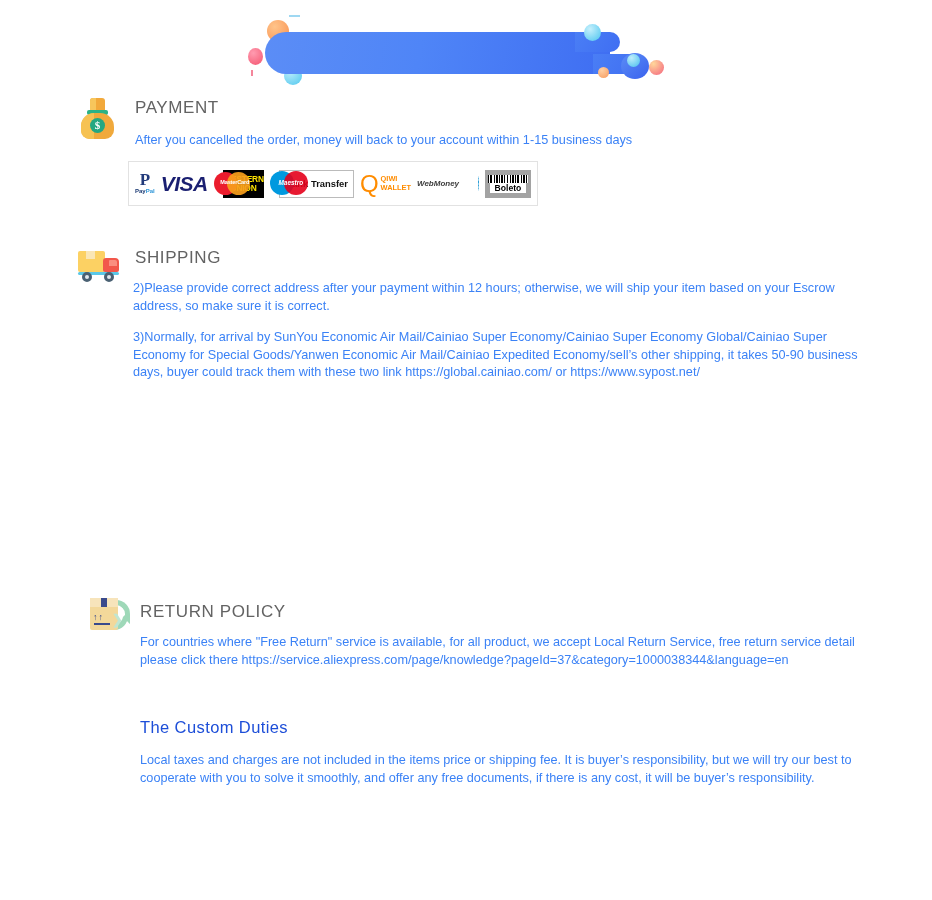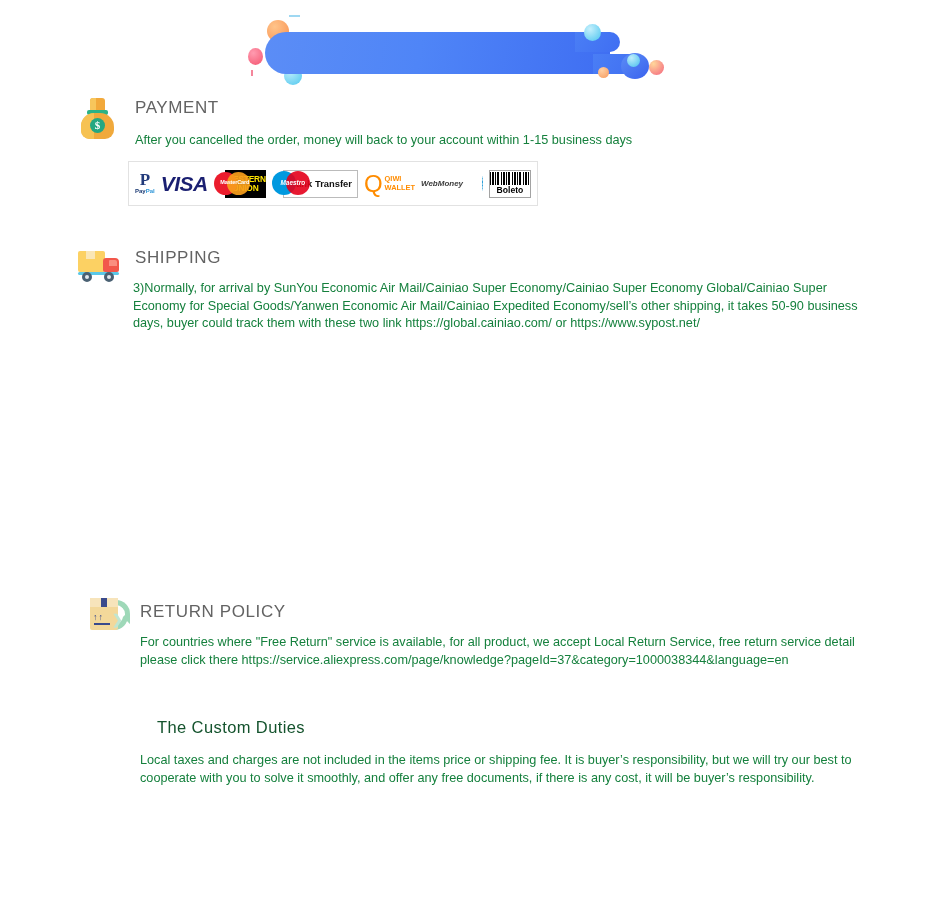--- a/index.html
+++ b/index.html
@@ -87,21 +87,21 @@
 
   .sec-title {
     font-size: 17px;
     color: #636363;
     letter-spacing: 0.6px;
     font-family: "Liberation Sans", sans-serif;
     white-space: nowrap;
   }
   .body-text {
     font-size: 12.7px;
-    color: #15803d;
+    color: #3b82f6;
     line-height: 17.5px;
     font-family: "Liberation Sans", sans-serif;
   }
   .para { margin-bottom: 14px; }
   .para:last-child { margin-bottom: 0; }
 
   
   #payment-section { left: 0; top: 96px; width: 932px; }
   #payment-icon { left: 78px; top: 2px; width: 38px; height: 42px; }
   #payment-title { position:absolute; left: 135px; top: 2px; }
@@ -204,21 +204,21 @@
 
   .pm-wm { display:flex; align-items:center; gap:19px; width: 62px; }
   .pm-wm .wmtxt { font-size: 8px; font-weight: bold; color: #3c3c3c; font-style: italic;}
   .pm-wm .wmball {
     width: 15px; height: 15px; border-radius: 50%;
     background: repeating-radial-gradient(circle at 40% 40%, #2f9fd8 0 1.5px, #7fc6e8 1.5px 3px);
   }
 
   .pm-boleto {
     width: 46px; height: 28px; display:flex; flex-direction:column;
-    align-items:center; justify-content:center; border:1px solid #a3a3a3; background:#fff;
+    align-items:center; justify-content:center; border:5px solid #a3a3a3; background:#fff;
   }
   .pm-boleto .bars {
     width: 40px; height: 13px;
     background: repeating-linear-gradient(to right,#000 0 1px,#fff 1px 2px,#000 2px 4px,#fff 4px 5.5px);
   }
   .pm-boleto .btxt { font-size: 8.6px; font-weight: bold; color:#000; line-height: 10px; }
 
   
   #shipping-section { left: 0; top: 242px; width: 932px; }
   #shipping-icon { left: 78px; top: 4px; width: 42px; height: 36px; }
@@ -295,21 +295,21 @@
     border: 5px solid #9ed8b8; border-left-color: transparent;
     border-top-color: transparent; border-radius: 0 0 14px 0;
   }
   .retbox .chev {
     position: absolute; left: 22px; top: 15px;
     color: #bfe6d2; font-size: 13px; font-weight: bold; line-height: 13px;
   }
 
   
   #duties-section { left: 0; top: 718px; width: 932px; }
-  #duties-title { position:absolute; left: 140px; top: 0px; font-size: 16.5px; color:#14532d; letter-spacing:0.4px;margin-left:17px; }
+  #duties-title { position:absolute; left: 140px; top: 0px; font-size: 16.5px; color:#1d4ed8; letter-spacing:0.4px; }
   #duties-text  { position:absolute; left: 140px; top: 34px; width: 740px; }
 </style>
 </head>
 <body>
 
 <div class="page">
 
   <div class="banner-wrap">
     <div class="dot dot-orange-l"></div>
     <div class="dot dot-pink-l"></div>
@@ -396,20 +396,21 @@
         <div class="wheel w-a">
             <i></i>
           </div>
         <div class="wheel w-b">
             <i></i>
           </div>
       </div>
     </div>
     <div class="sec-title" id="shipping-title">SHIPPING</div>
     <div class="body-text" id="shipping-text">
+      <p class="para">2)Please provide correct address after your payment within 12 hours; otherwise, we will ship your item based on your Escrow address, so make sure it is correct.</p>
       <p class="para">3)Normally, for arrival by SunYou Economic Air Mail/Cainiao Super Economy/Cainiao Super Economy Global/Cainiao Super Economy for Special Goods/Yanwen Economic Air Mail/Cainiao Expedited Economy/sell’s other shipping, it takes 50-90 business days, buyer could track them with these two link https://global.cainiao.com/ or https://www.sypost.net/</p>
     </div>
   </div>
 
   <div class="section" id="return-section">
     <div class="sec-icon" id="return-icon">
       <div class="retbox">
         <div class="curve"></div>
         <div class="curve2"></div>
         <div class="pkg"></div>

